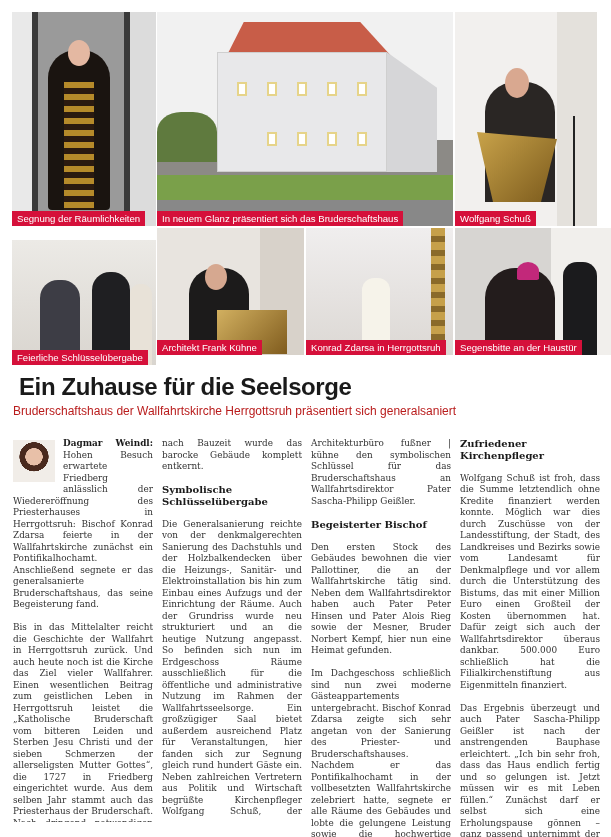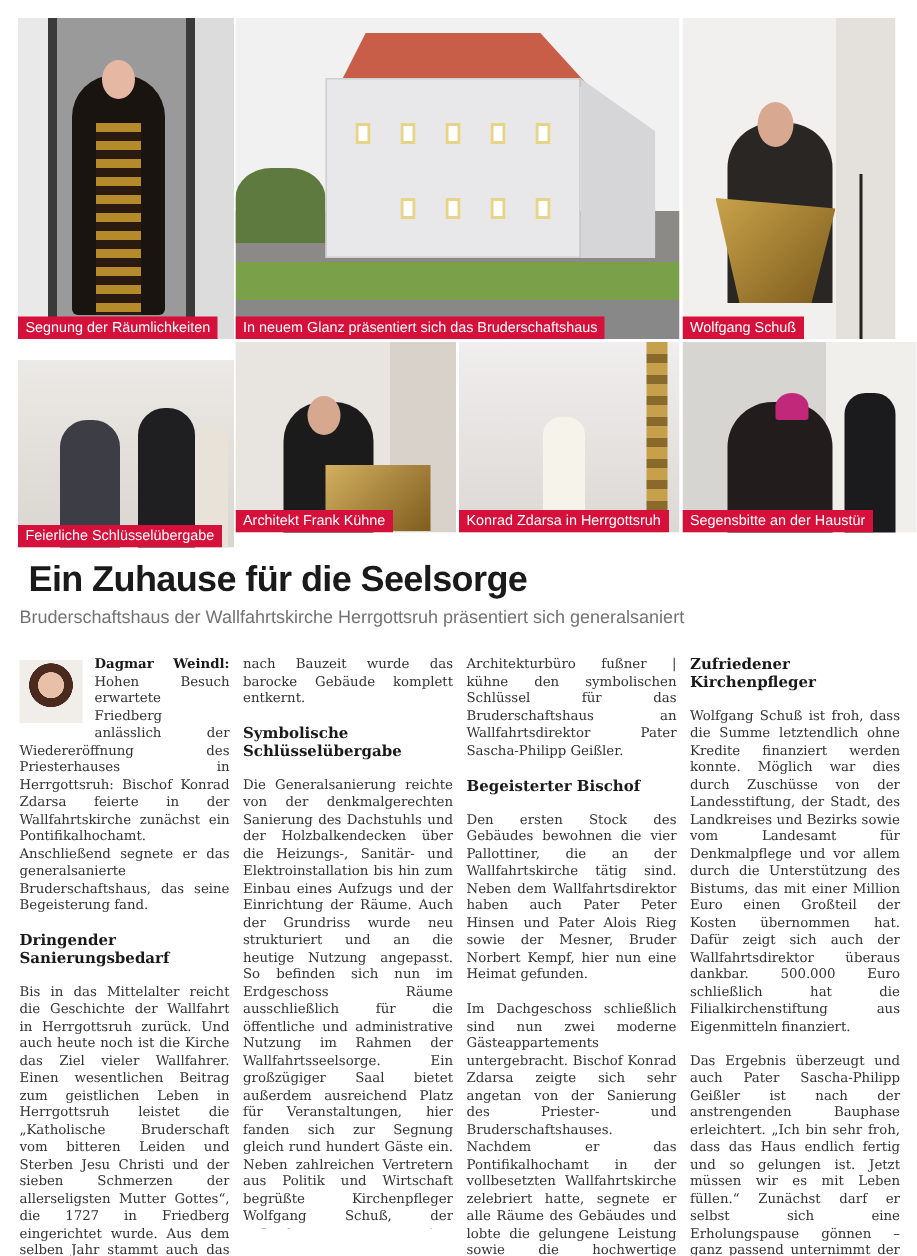--- a/index.html
+++ b/index.html
@@ -56,21 +56,21 @@
 
   
   .headline {
     position: absolute; left: 19px; top: 373px;
     font-family: "Liberation Sans", sans-serif; font-weight: bold;
     font-size: 24px; letter-spacing: -0.4px; color: #1a1a1a;
   }
   .subhead {
     position: absolute; left: 13px; top: 404px;
     font-family: "Liberation Sans", sans-serif;
-    font-size: 12px; color: #737373;
+    font-size: 12px; color: #b91c1c;
   }
 
   
   .col {
     position: absolute; top: 438px; width: 140px;
     font-size: 8.9px; line-height: 11.5px; text-align: justify;
     hyphens: manual; color: #333;
   }
   .col p { margin-bottom: 11.5px; }
   .col h3 { font-size: 10px; font-weight: bold; color: #1a1a1a; margin: 0 0 11.5px 0; line-height: 11.5px; text-align: left; }
@@ -156,21 +156,20 @@
 
 <h1 class="headline">Ein Zuhause für die Seelsorge</h1>
 <div class="subhead">Bruderschaftshaus der Wallfahrtskirche Herrgottsruh präsentiert sich generalsaniert</div>
 
 <div class="col c1">
   <p>
     <span class="author-photo"></span>
     <span class="author-name">Dagmar Weindl:</span>
     <span>Hohen Besuch erwartete Friedberg anlässlich der Wiedereröffnung des Priesterhauses in Herrgottsruh: Bischof Konrad Zdarsa feierte in der Wallfahrtskirche zunächst ein Pontifikalhochamt. Anschließend segnete er das generalsanierte Bruderschaftshaus, das seine Begeisterung fand.</span>
   </p>
-  <h3>Dringender Sanierungsbedarf</h3>
   <p style="height:200px;overflow:hidden;">Bis in das Mittelalter reicht die Geschichte der Wallfahrt in Herrgottsruh zurück. Und auch heute noch ist die Kirche das Ziel vieler Wallfahrer. Einen wesentlichen Beitrag zum geistlichen Leben in Herrgottsruh leistet die „Katholische Bruderschaft vom bitteren Leiden und Sterben Jesu Christi und der sieben Schmerzen der allerseligsten Mutter Gottes“, die 1727 in Friedberg eingerichtet wurde. Aus dem selben Jahr stammt auch das Priesterhaus der Bruderschaft. Nach dringend notwendigen Sanierungsarbeiten erstrahlt es nun in neuem Glanz und mit einem neuen Gebäudekonzept. Während der 14-monatigen Bauzeit wurde das barocke Gebäude komplett entkernt.</p>
 </div>
 
 <div class="col c2">
   <p>nach Bauzeit wurde das barocke Gebäude komplett entkernt.</p>
   <h3>Symbolische Schlüsselübergabe</h3>
   <p style="height:300px;overflow:hidden;">Die Generalsanierung reichte von der denkmalgerechten Sanierung des Dachstuhls und der Holzbalkendecken über die Heizungs-, Sanitär- und Elektroinstallation bis hin zum Einbau eines Aufzugs und der Einrichtung der Räume. Auch der Grundriss wurde neu strukturiert und an die heutige Nutzung angepasst. So befinden sich nun im Erdgeschoss Räume ausschließlich für die öffentliche und administrative Nutzung im Rahmen der Wallfahrtsseelsorge. Ein großzügiger Saal bietet außerdem ausreichend Platz für Veranstaltungen, hier fanden sich zur Segnung gleich rund hundert Gäste ein. Neben zahlreichen Vertretern aus Politik und Wirtschaft begrüßte Kirchenpfleger Wolfgang Schuß, der außerdem zweiter Vorsitzender der Bruderschaft ist, beim Festakt auch viele Gottesdienstbesucher. Voll Freude über das erfolgreich abgeschlossene Projekt überreichte schließlich Frank Kühne vom Architekturbüro fußner | kühne den symbolischen Schlüssel für das Bruderschaftshaus an Wallfahrtsdirektor Pater Sascha-Philipp Geißler.</p>
 </div>
 
 <div class="col c3">

